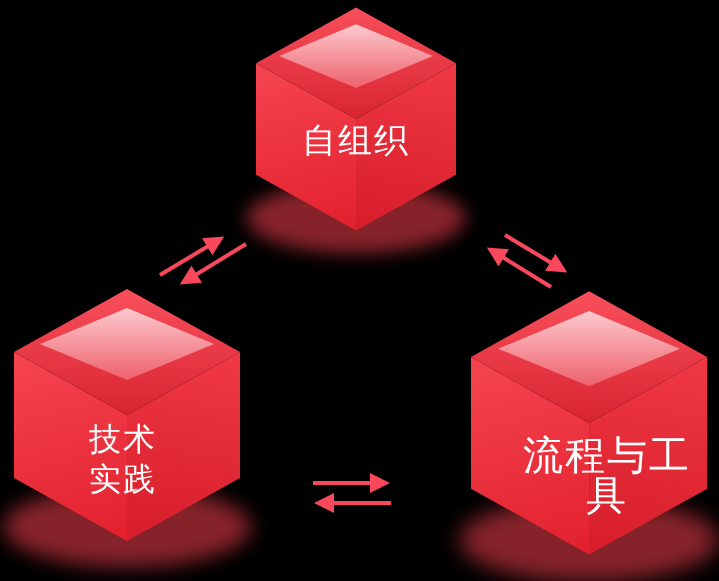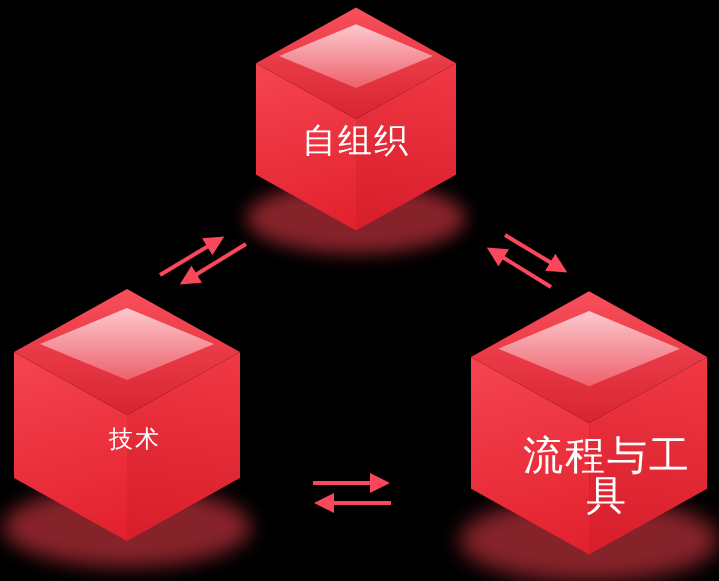--- a/index.html
+++ b/index.html
@@ -15,21 +15,21 @@
   .node-label {
     position: absolute;
     color: #FFFFFF;
     text-align: center;
     font-weight: 400;
     letter-spacing: 2px;
     user-select: none;
   }
   .node-label .line { white-space: nowrap; }
   .label-top   { left: 256px; top: 121px; width: 200px; font-size: 34px; line-height: 38px; }
-  .label-left  { left: 22px;  top: 419px; width: 226px; font-size: 24px; line-height: 40px; }
+  .label-left  { left: 10px;  top: 419px; width: 226px; font-size: 32px; line-height: 40px; }
   .label-right { left: 471px; top: 435px; width: 272px; font-size: 40px; line-height: 40px; }
 </style>
 </head>
 <body>
 
 <div class="stage">
 
   <svg width="719" height="581" viewBox="0 0 719 581">
     <defs>
       <linearGradient id="gradRim" x1="113" y1="5" x2="113" y2="131" gradientUnits="userSpaceOnUse">
@@ -79,20 +79,21 @@
       <line x1="391" y1="503" x2="319" y2="503" marker-end="url(#ah)"></line>
     </g>
   </svg>
 
   <div class="node-label label-top">
     <div class="line">自组织</div>
   </div>
 
   <div class="node-label label-left">
     <div class="line">技术</div>
+    <div class="line">实践</div>
   </div>
 
   <div class="node-label label-right">
     <div class="line">流程与工</div>
     <div class="line">具</div>
   </div>
 
 </div>
 
 </body></html>

